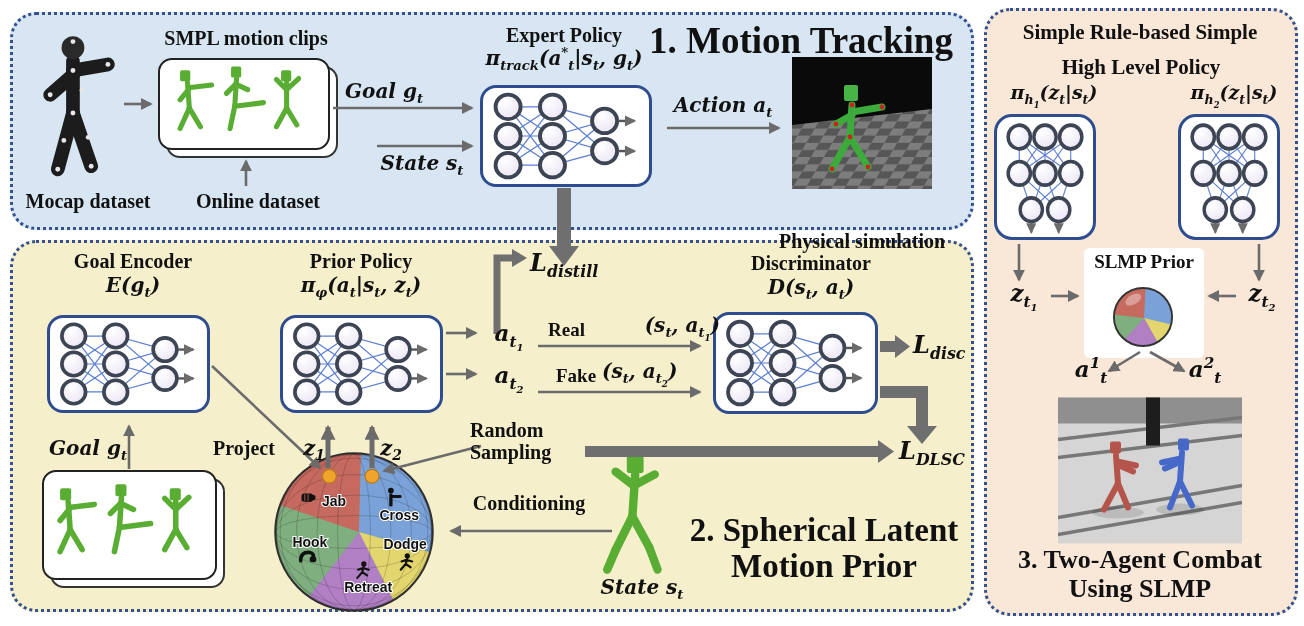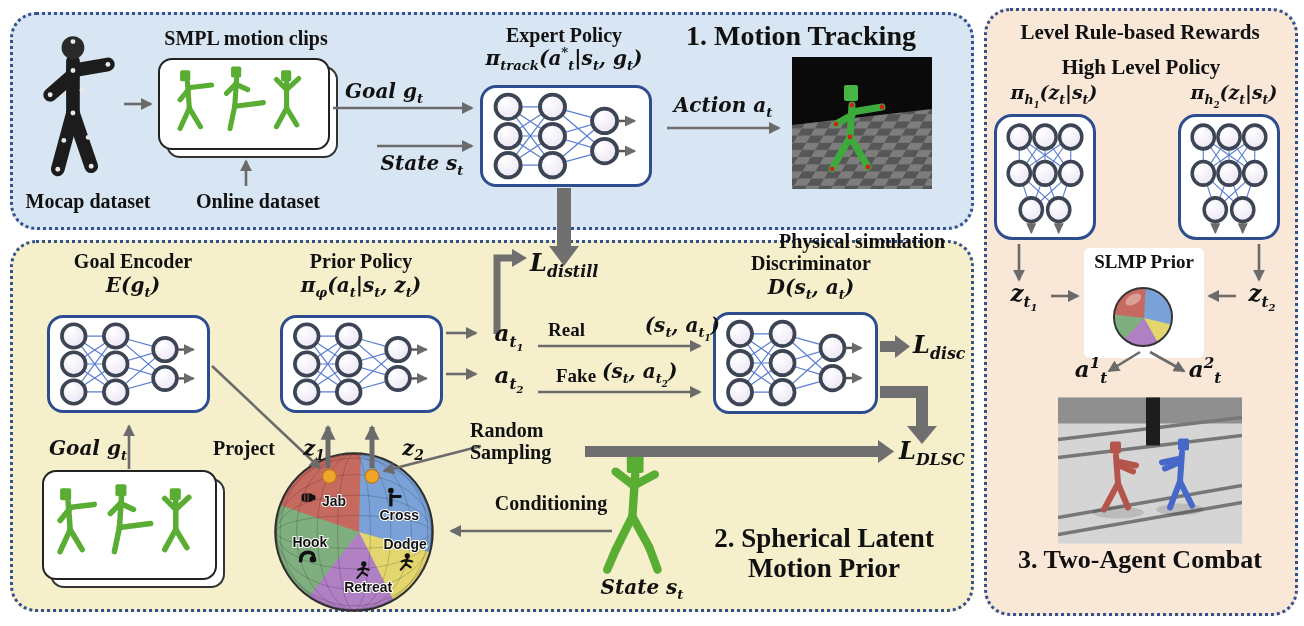--- a/index.html
+++ b/index.html
@@ -6,21 +6,21 @@
   body{width:1304px;height:626px;position:relative;background:#ffffff;overflow:hidden;
        font-family:"Liberation Serif","DejaVu Serif",serif;color:#111;}
   .panel{position:absolute;border:3.5px dotted #33508f;border-radius:26px;box-sizing:border-box;}
   #panel-blue{left:10px;top:12px;width:964px;height:218px;background:#d7e6f2;}
   #panel-yellow{left:10px;top:240px;width:964px;height:372px;background:#f5efcc;}
   #panel-pink{left:984px;top:8px;width:314px;height:608px;background:#f9e7d8;}
   .lbl{position:absolute;font-weight:bold;line-height:1.1;text-align:center;z-index:6;}
   .la{text-align:left;}
   .math{font-style:italic;font-family:"DejaVu Serif",serif;}
   sub,sup{font-size:66%;line-height:0;}
-  .fs28{font-size:28px;} .fs27{font-size:27px;margin-top:12px;} .fs26{font-size:26px;}
+  .fs28{font-size:37px;} .fs27{font-size:33px;} .fs26{font-size:26px;}
   .fs24{font-size:24px;} .fs23{font-size:23px;} .fs21{font-size:21px;}
   .fs20{font-size:20px;} .fs19{font-size:19px;}
   .netbox{position:absolute;background:#fff;border:3.5px solid #2e4d8e;border-radius:16px;
           box-sizing:border-box;z-index:3;}
   .netbox svg{width:100%;height:100%;display:block;}
   .card{position:absolute;background:#fff;border:2.5px solid #222;border-radius:14px;
         box-shadow:8px 8px 0 -2px #ffffff,8px 8px 0 0 #333;z-index:3;box-sizing:border-box;}
   .card svg{width:100%;height:100%;display:block;}
   .imgbox{position:absolute;z-index:3;}
   .imgbox svg{width:100%;height:100%;display:block;}
@@ -298,21 +298,21 @@
 
 <div class="lbl fs24 math la" style="left:913px;top:332px;width:70px;">L<sub>disc</sub></div>
 <div class="lbl fs24 math la" style="left:899px;top:438px;width:90px;">L<sub>DLSC</sub></div>
 
 <div class="lbl fs20 la" style="left:456px;top:419px;width:115px;margin-left:14px;">
   <span style="display:block">Random</span>
   <span style="display:block">Sampling</span>
 </div>
 <div class="lbl fs20" style="left:196px;top:437px;width:96px;">Project</div>
 <div class="lbl fs21 math" style="left:298px;top:436px;width:32px;">z<sub>1</sub></div>
-<div class="lbl fs21 math" style="left:396px;top:436px;width:34px;">z<sub>2</sub></div>
+<div class="lbl fs21 math" style="left:374px;top:436px;width:34px;">z<sub>2</sub></div>
 
 <div class="lbl fs20 math" style="left:42px;top:437px;width:92px;">Goal g<sub>t</sub></div>
 <div class="card" style="left:42px;top:470px;width:175px;height:110px;">
   <svg viewBox="0 0 170 95">
     <g stroke="#5aad33" stroke-width="5.5" stroke-linecap="round" fill="none">
       <g transform="translate(10,12)">
           <line x1="14" y1="12" x2="16" y2="40"></line>
           <line x1="15" y1="18" x2="40" y2="15"></line>
           <line x1="15" y1="20" x2="6" y2="31"></line>
           <line x1="16" y1="40" x2="6" y2="62"></line>
@@ -399,21 +399,21 @@
         <path d="M9,6 L7,13 L1,20 M7,13 L13,17 M8,8 L15,10 M8,8 L2,10" fill="none" stroke="#111" stroke-width="2.6" stroke-linecap="round"></path>
       </g>
     </g>
     <g>
       <circle cx="70" cy="32" r="8.5" fill="#f0a42c" stroke="#b8791a" stroke-width="1.5"></circle>
       <circle cx="122" cy="32" r="8.5" fill="#f0a42c" stroke="#b8791a" stroke-width="1.5"></circle>
     </g>
   </svg>
 </div>
 
-<div class="lbl fs20" style="left:472px;top:492px;width:158px;text-align:center;">Conditioning</div>
+<div class="lbl fs20" style="left:450px;top:492px;width:158px;text-align:center;">Conditioning</div>
 
 <div class="imgbox" style="left:594px;top:452px;width:88px;height:126px;">
   <svg viewBox="0 0 60 90">
     <g stroke="#5aad33" stroke-width="6" stroke-linecap="round" fill="none">
       <line x1="28" y1="16" x2="26" y2="46"></line>
       <line x1="27" y1="24" x2="14" y2="14"></line>
         <line x1="27" y1="24" x2="42" y2="16"></line>
       <line x1="26" y1="46" x2="14" y2="70"></line>
         <line x1="26" y1="46" x2="38" y2="68"></line>
       <line x1="14" y1="70" x2="8" y2="84"></line>
@@ -422,21 +422,21 @@
     <rect x="22" y="2" width="12" height="13" rx="2" fill="#5aad33"></rect>
   </svg>
 </div>
 <div class="lbl fs20 math" style="left:580px;top:576px;width:124px;">State  s<sub>t</sub></div>
 
 <div class="lbl fs27" style="left:688px;top:512px;width:272px;">
   <span style="display:block">2. Spherical Latent</span>
   <span style="display:block">Motion Prior</span>
 </div>
 
-<div class="lbl fs21" style="left:996px;top:21px;width:288px;">Level Rule-based Rewards</div>
+<div class="lbl fs21" style="left:996px;top:21px;width:288px;">Simple Rule-based Simple</div>
 <div class="lbl fs21" style="left:1038px;top:56px;width:206px;">High Level Policy</div>
 <div class="lbl fs19 math" style="left:990px;top:82px;width:128px;">π<sub>h<sub>1</sub></sub>(z<sub>t</sub>|s<sub>t</sub>)</div>
 <div class="lbl fs19 math" style="left:1170px;top:82px;width:128px;">π<sub>h<sub>2</sub></sub>(z<sub>t</sub>|s<sub>t</sub>)</div>
 
 <div class="netbox" style="left:994px;top:114px;width:102px;height:126px;border-radius:18px;">
   <svg viewBox="0 0 112 132" preserveAspectRatio="none">
       <use href="#vnet"></use>
     </svg>
 </div>
 <div class="netbox" style="left:1178px;top:114px;width:102px;height:126px;border-radius:18px;">
@@ -496,13 +496,14 @@
           <line x1="122" y1="84" x2="112" y2="110"></line>
         <line x1="122" y1="84" x2="134" y2="108"></line>
       </g>
       <rect x="120" y="41" width="11" height="12" rx="2" fill="#4668c8"></rect>
     </g>
   </svg>
 </div>
 
 <div class="lbl fs26" style="left:990px;top:546px;width:300px;">
   <span style="display:block">3. Two-Agent Combat</span>
+  <span style="display:block">Using SLMP</span>
 </div>
 
 </body></html>

